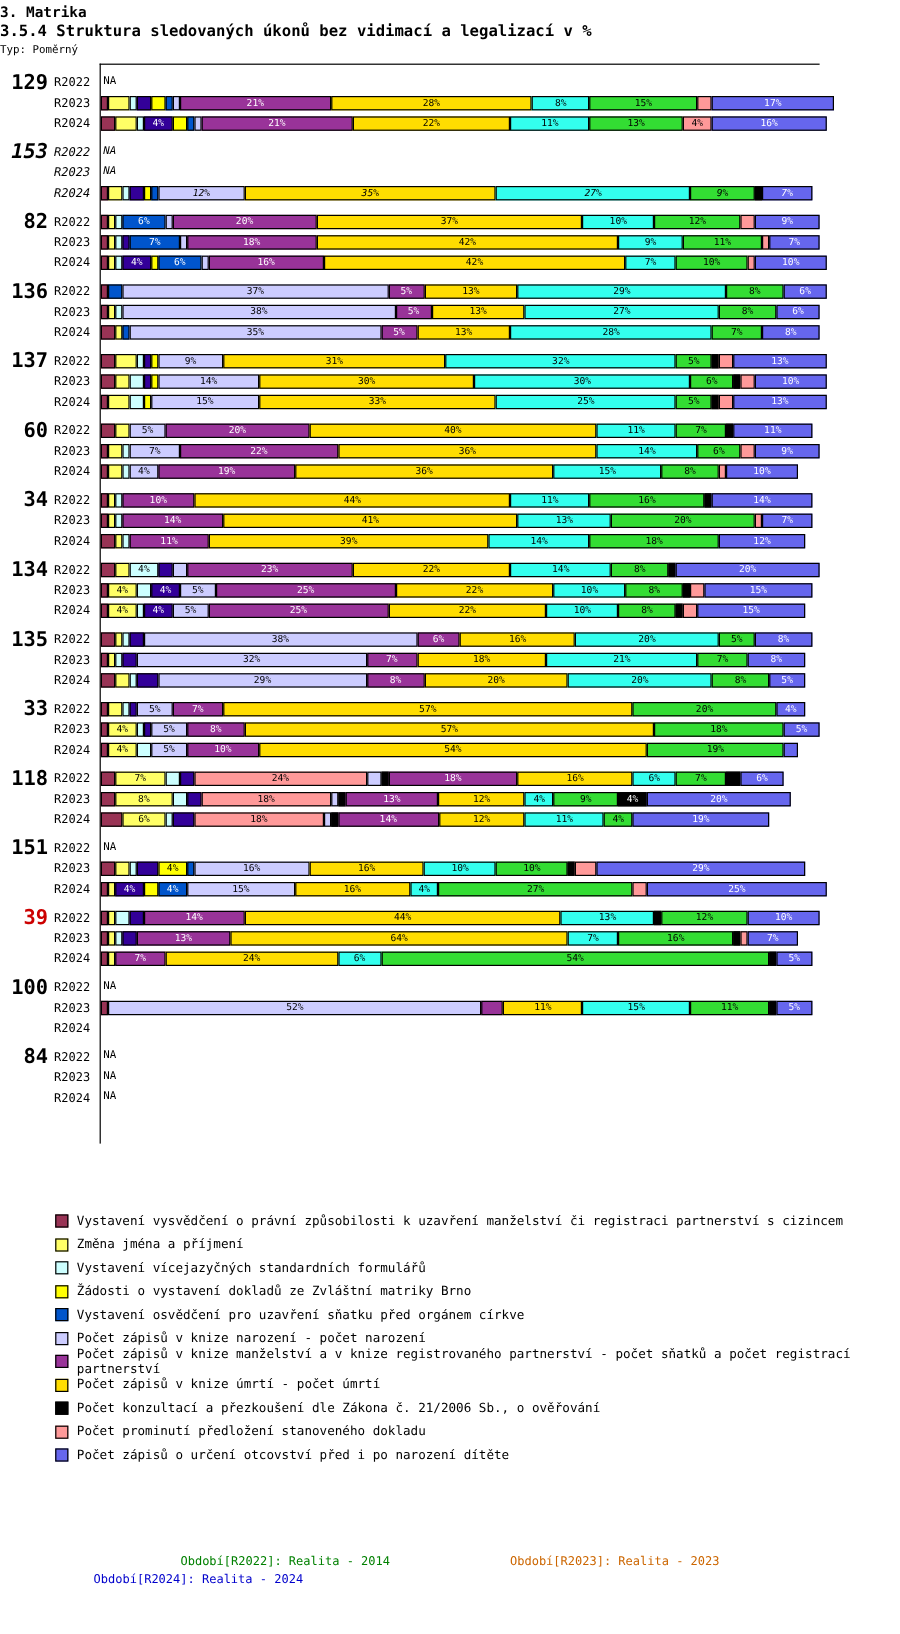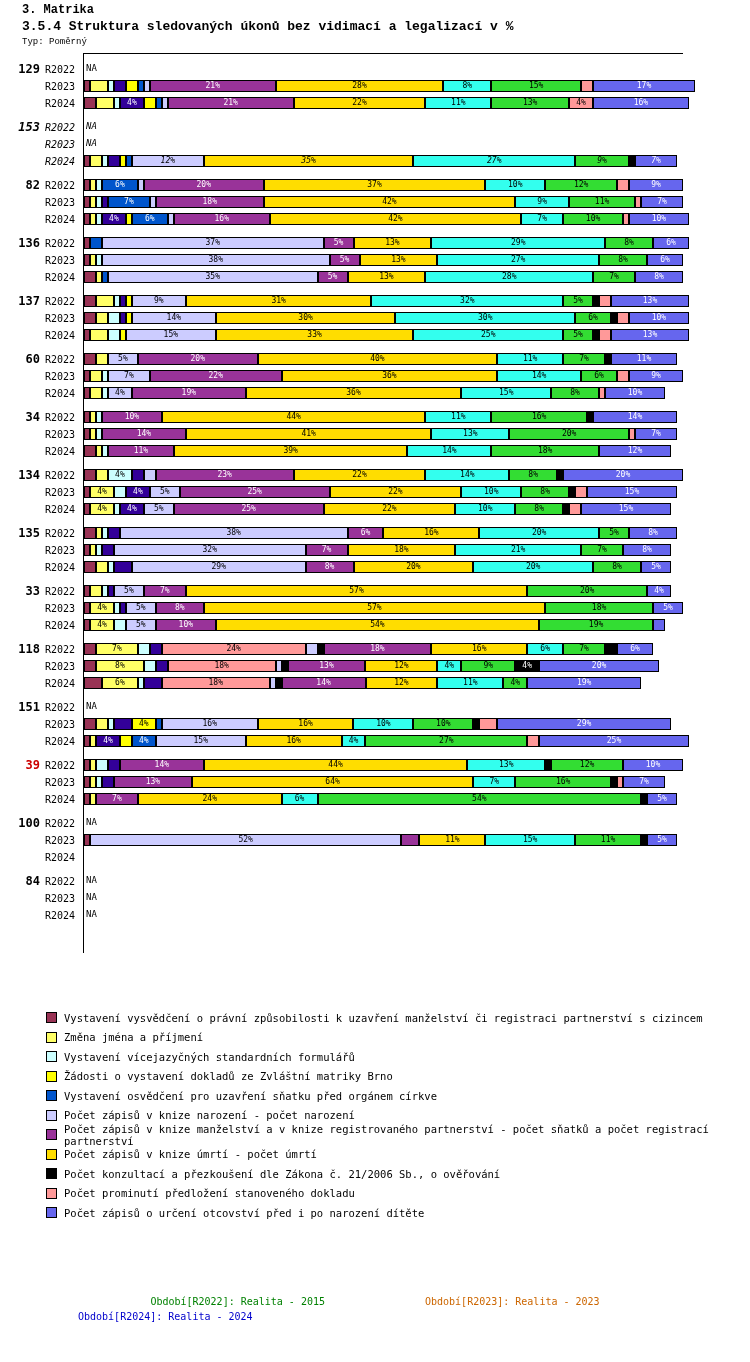--- a/index.html
+++ b/index.html
@@ -4,21 +4,21 @@
 <style>
   html,body{margin:0;padding:0;}
   body{
     width:750px;height:1362px;
     background:#ffffff;
     font-family:"DejaVu Sans Mono","Liberation Mono",monospace;
     font-size:11px;color:#000;
     position:relative;
     overflow:hidden;
   }
-  .hdr{padding:3px 6px 0 22px;font-family:Liberation Mono, monospace;}
+  .hdr{padding:3px 6px 0 0;}
   .hdr .line1{font-size:12px;font-weight:bold;letter-spacing:0px;}
   .hdr .line2{font-size:13px;font-weight:bold;margin-top:2px;}
   .hdr .line3{font-size:9px;margin-top:3px;color:#000;}
 
   .chart{
     position:relative;
     margin-top:6px;
     height:900px;
   }
   .axis-top{
@@ -30,21 +30,21 @@
 
   .group{position:relative;}
   .grow{
     position:relative;
     height:16px;
     display:flex;
     align-items:center;
   }
   .glabel{
     position:absolute;left:0;width:40px;text-align:right;
-    font-size:12px;font-weight:bold;
+    font-size:17px;font-weight:bold;
   }
   .glabel.red{color:#cc0000;}
   .rlabel{
     position:absolute;left:45px;width:38px;text-align:left;
     font-size:10px;
   }
   .bars{
     position:absolute;left:84px;top:2px;height:12px;width:599px;
     display:flex;
   }
@@ -779,19 +779,19 @@
       <span>Počet prominutí předložení stanoveného dokladu</span>
     </div>
     <div class="item">
       <span class="swatch" style="background: rgb(102, 102, 238);"></span>
       <span>Počet zápisů o určení otcovství před i po narození dítěte</span>
     </div>
   </div>
 
 <div class="footer">
   <div class="frow">
-    <span class="f1">Období[R2022]: Realita - 2015</span>
+    <span class="f1">Období[R2022]: Realita - 2014</span>
     <span class="f2">Období[R2023]: Realita - 2023</span>
   </div>
   <div class="frow2">
     <span class="f3">Období[R2024]: Realita - 2024</span>
   </div>
 </div>
 
 </body></html>

